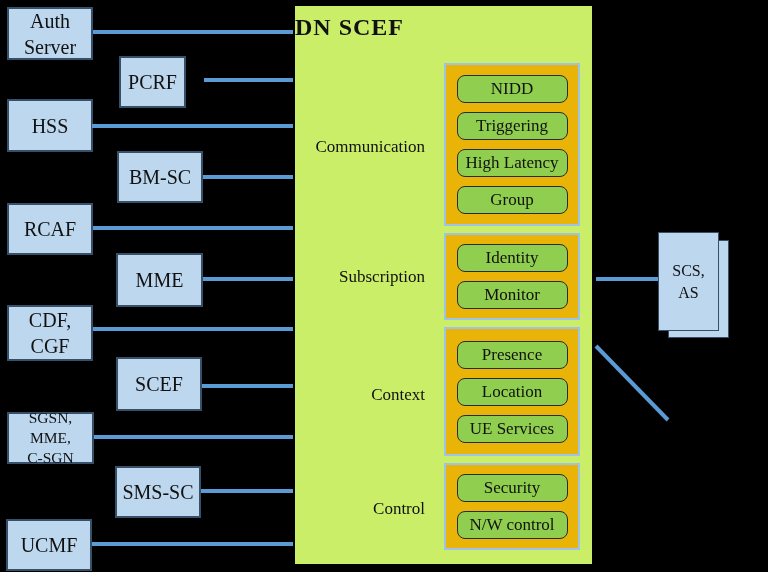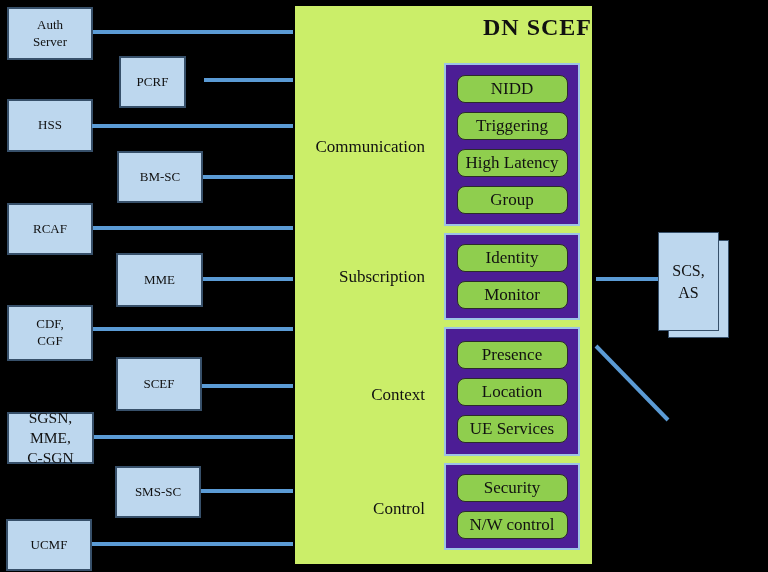--- a/index.html
+++ b/index.html
@@ -4,38 +4,38 @@
 <style>
   html,body{margin:0;padding:0;background:#000;}
   .stage{
     position:relative;width:768px;height:572px;background:#000000;
     font-family:"Liberation Serif","DejaVu Serif",serif;color:#111;
     overflow:hidden;
   }
   .node{
     position:absolute;background:#BDD7EE;border:2px solid #37506A;
     box-sizing:border-box;display:flex;align-items:center;justify-content:center;
-    text-align:center;font-size:13px;line-height:1.3;white-space:pre-line;
+    text-align:center;font-size:20px;line-height:1.3;white-space:pre-line;
   }
   .connector{position:absolute;height:4px;background:#5B9BD5;}
   .scef{
     position:absolute;left:293px;top:4px;width:301px;height:562px;
     background:#CBEE69;border:2px solid #000;box-sizing:border-box;
   }
   .scef-title{
-    position:absolute;left:0;right:0;top:8px;text-align:right;
+    position:absolute;left:0;right:0;top:8px;text-align:left;
     font-size:24px;font-weight:bold;letter-spacing:1px;
   }
   .section-label{
     position:absolute;right:167px;font-size:17px;line-height:20px;
     text-align:right;white-space:nowrap;
   }
   .group{
     position:absolute;left:149px;width:136px;box-sizing:border-box;
-    background:#4c1d95;border:2px solid #9DC3E6;
+    background:#eab308;border:2px solid #9DC3E6;
     display:flex;flex-direction:column;align-items:center;justify-content:center;gap:9px;
   }
   .item{
     width:111px;height:28px;box-sizing:border-box;background:#8FCE4E;
     border:1.5px solid #2B2B2B;border-radius:8px;
     display:flex;align-items:center;justify-content:center;
     font-size:17px;white-space:nowrap;
   }
   .stack-back{position:absolute;left:668px;top:240px;width:61px;height:98px;
     background:#BDD7EE;border:1.5px solid #37506A;box-sizing:border-box;}

